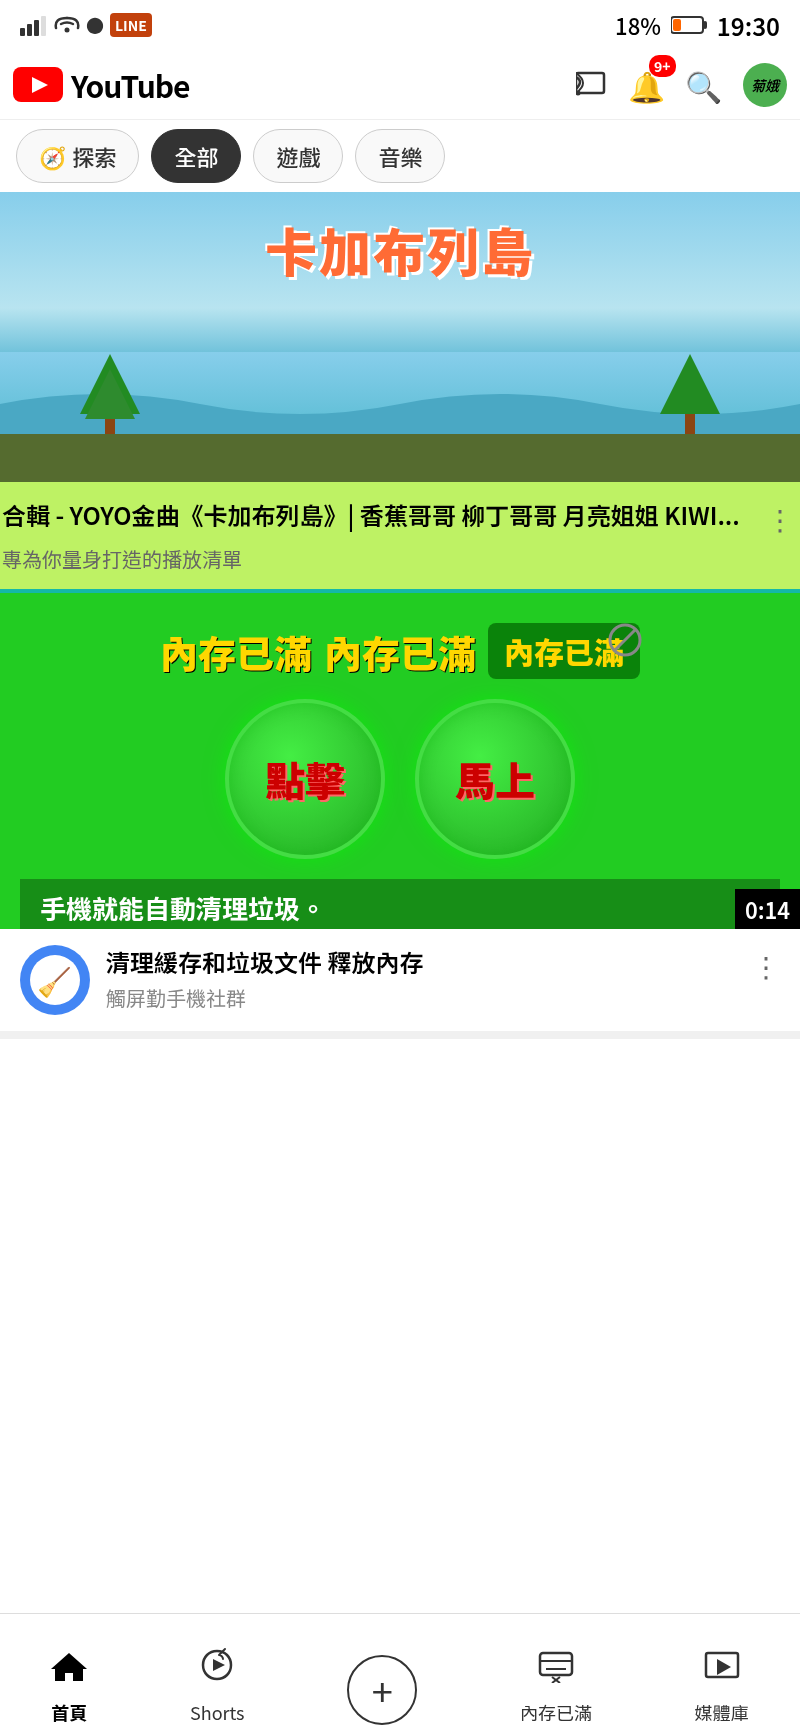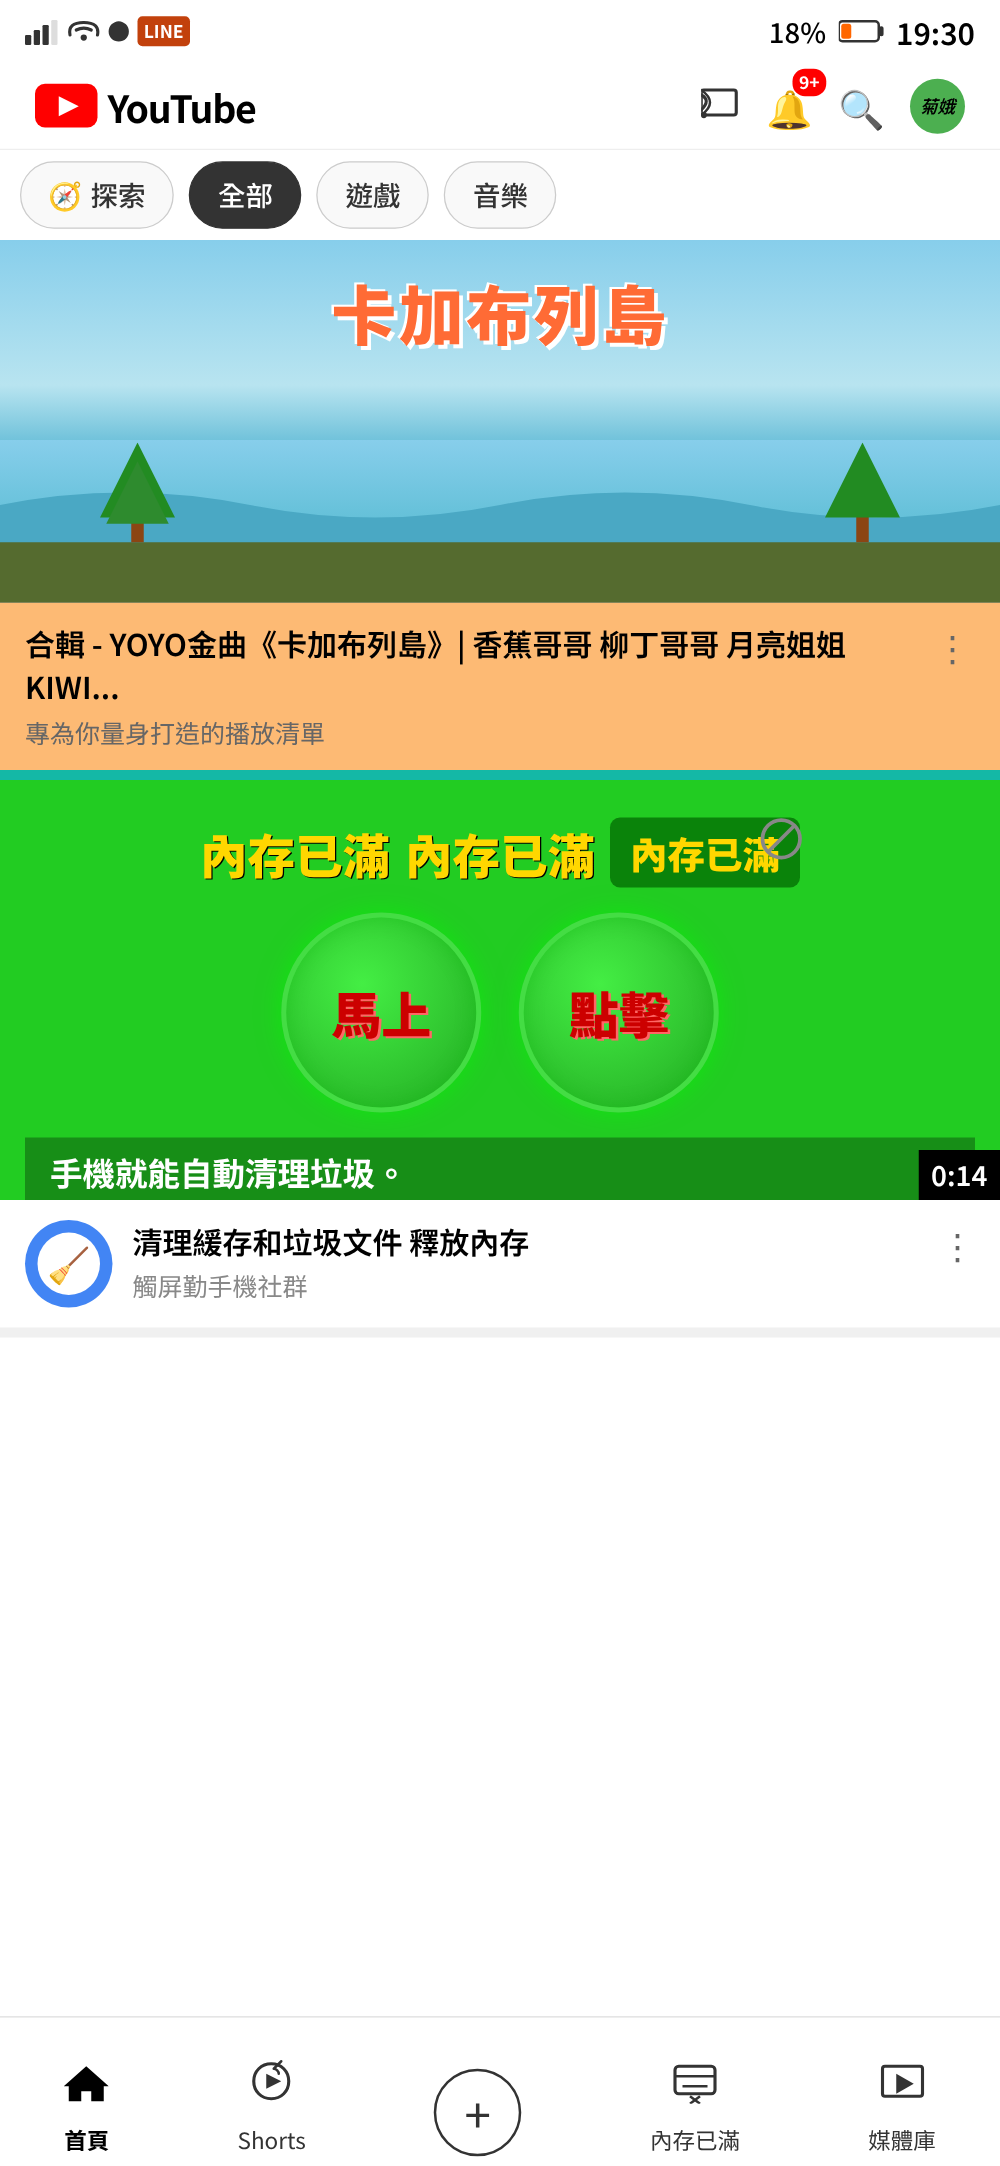--- a/index.html
+++ b/index.html
@@ -36,21 +36,21 @@
     }
     .time-text {
       font-size: 24px;
       font-weight: 600;
     }
 
     
     .top-nav {
       display: flex;
       align-items: center;
-      padding: 8px 28px;
+      padding: 8px 13px;
       background: #fff;
       height: 70px;
       border-bottom: 1px solid #eee;
     }
     .youtube-logo {
       display: flex;
       align-items: center;
       gap: 8px;
       flex: 1;
     }
@@ -193,23 +193,23 @@
       justify-content: center;
     }
     .live-radio {
       color: #fff;
       font-size: 28px;
       letter-spacing: 4px;
     }
 
     
     .video-info {
-      padding: 16px 20px;
-      background: #fdba74;
-      border-bottom: 8px solid #14b8a6;
+      padding: 16px 2px;
+      background: #bef264;
+      border-bottom: 4px solid #14b8a6;
     }
     .video-title-row {
       display: flex;
       align-items: flex-start;
       justify-content: space-between;
     }
     .video-title {
       font-size: 24px;
       font-weight: 600;
       color: #000;
@@ -525,24 +525,24 @@
       <span>內存已滿</span>
       
       <svg style="position:absolute;top:0;right:-2px;width:34px;height:34px;" viewBox="0 0 34 34">
         <circle cx="17" cy="17" r="15" fill="none" stroke="#888" stroke-width="3"></circle>
         <line x1="6" y1="28" x2="28" y2="6" stroke="#888" stroke-width="3"></line>
       </svg>
     </div>
   </div>
   <div class="ad-buttons-row">
     <div class="ad-circle-btn">
-      <span>馬上</span>
+      <span>點擊</span>
     </div>
     <div class="ad-circle-btn">
-      <span>點擊</span>
+      <span>馬上</span>
     </div>
   </div>
   <div class="ad-thumb-bottom">
     <span class="ad-footer-text">手機就能自動清理垃圾。</span>
     <span class="ad-duration">0:14</span>
   </div>
 </div>
 
 <div class="video-card2">
   <div class="channel-avatar">

